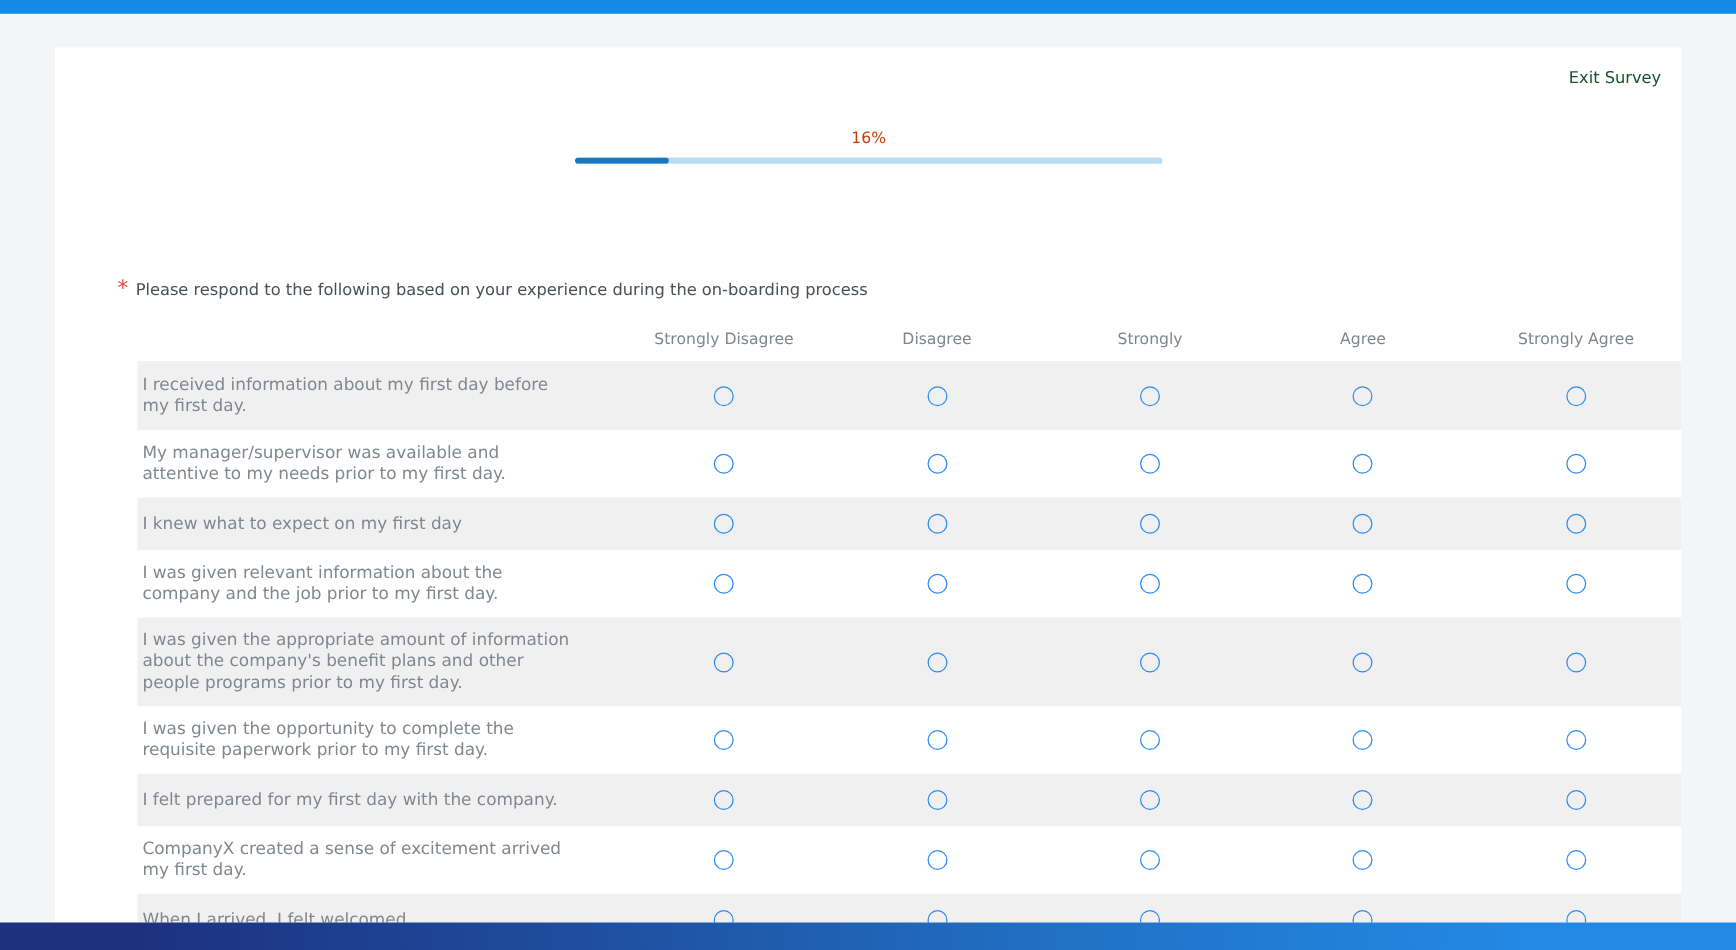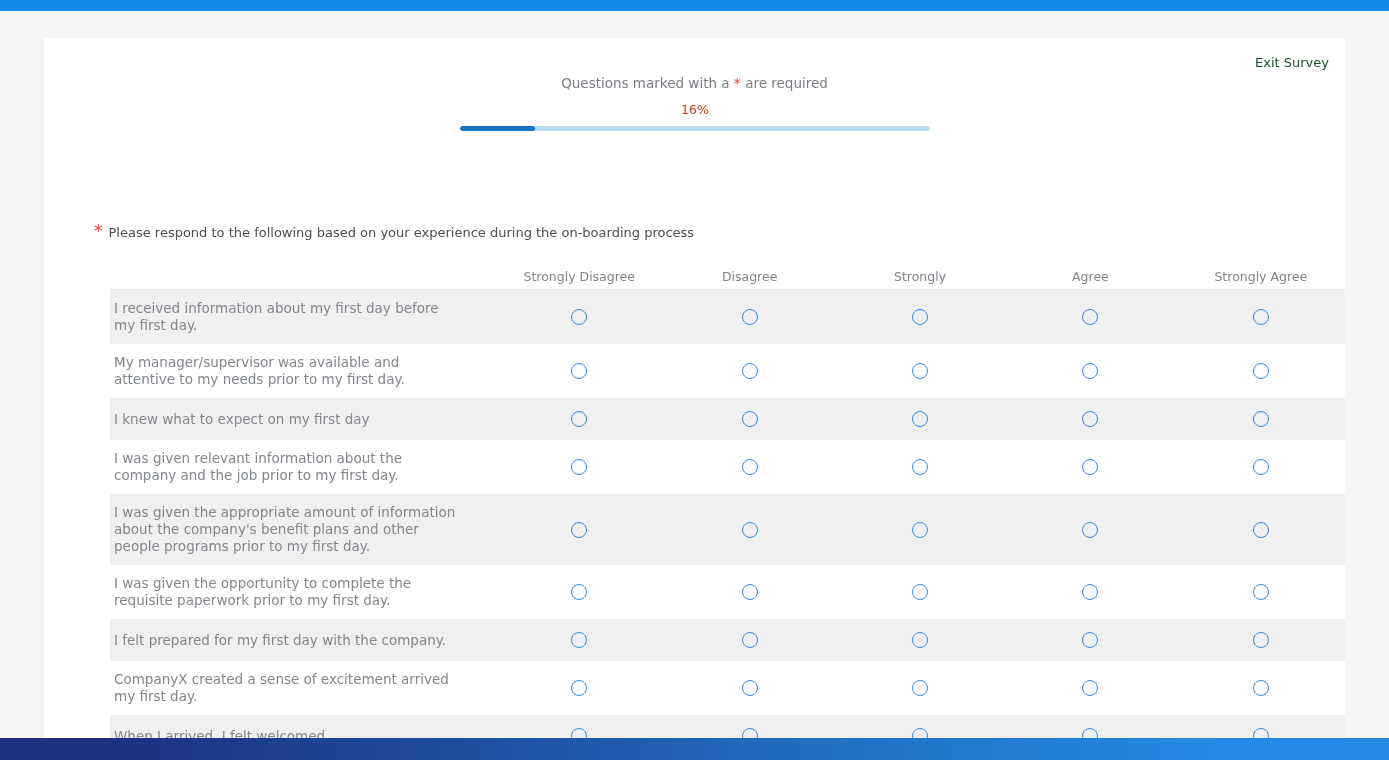--- a/index.html
+++ b/index.html
@@ -129,40 +129,40 @@
 
   
   #matrix {
     position: absolute;
     left: 66px;
     top: 225px;
     width: 1236px;
   }
   #matrix-header {
     display: flex;
-    align-items: flex-end;
     height: 27px;
     border-bottom: 1px solid #eceded;
   }
   .label-col {
     width: 384px;
     flex: 0 0 384px;
   }
   .scale-col {
     flex: 1 1 0;
     text-align: center;
     font-size: 12.5px;
     color: #80858b;
     padding-bottom: 5px;
   }
 
   .matrix-row {
     display: flex;
     align-items: center;
     min-height: 42px;
+    justify-content: flex-end;
   }
   .matrix-row.striped {
     background: #f0f0f0;
   }
   .row-label {
     width: 384px;
     flex: 0 0 384px;
     font-size: 13.5px;
     color: #82878d;
     line-height: 1.26;
@@ -187,25 +187,20 @@
 </style>
 </head>
 <body>
 
 <div id="top-bar"></div>
 
 <div id="survey-card">
 
   <a id="exit-survey-link" href="#">Exit Survey</a>
 
-  <div id="required-notice">
-    <span>Questions marked with a</span>
-    <span class="asterisk">*</span>
-    <span>are required</span>
-  </div>
 
   <div id="progress-wrap">
     <div id="progress-percent">16%</div>
     <div id="progress-track">
       <div id="progress-fill" style="width: 16%;"></div>
     </div>
   </div>
 
   <div id="question-block">
     <div id="question-title-row">

